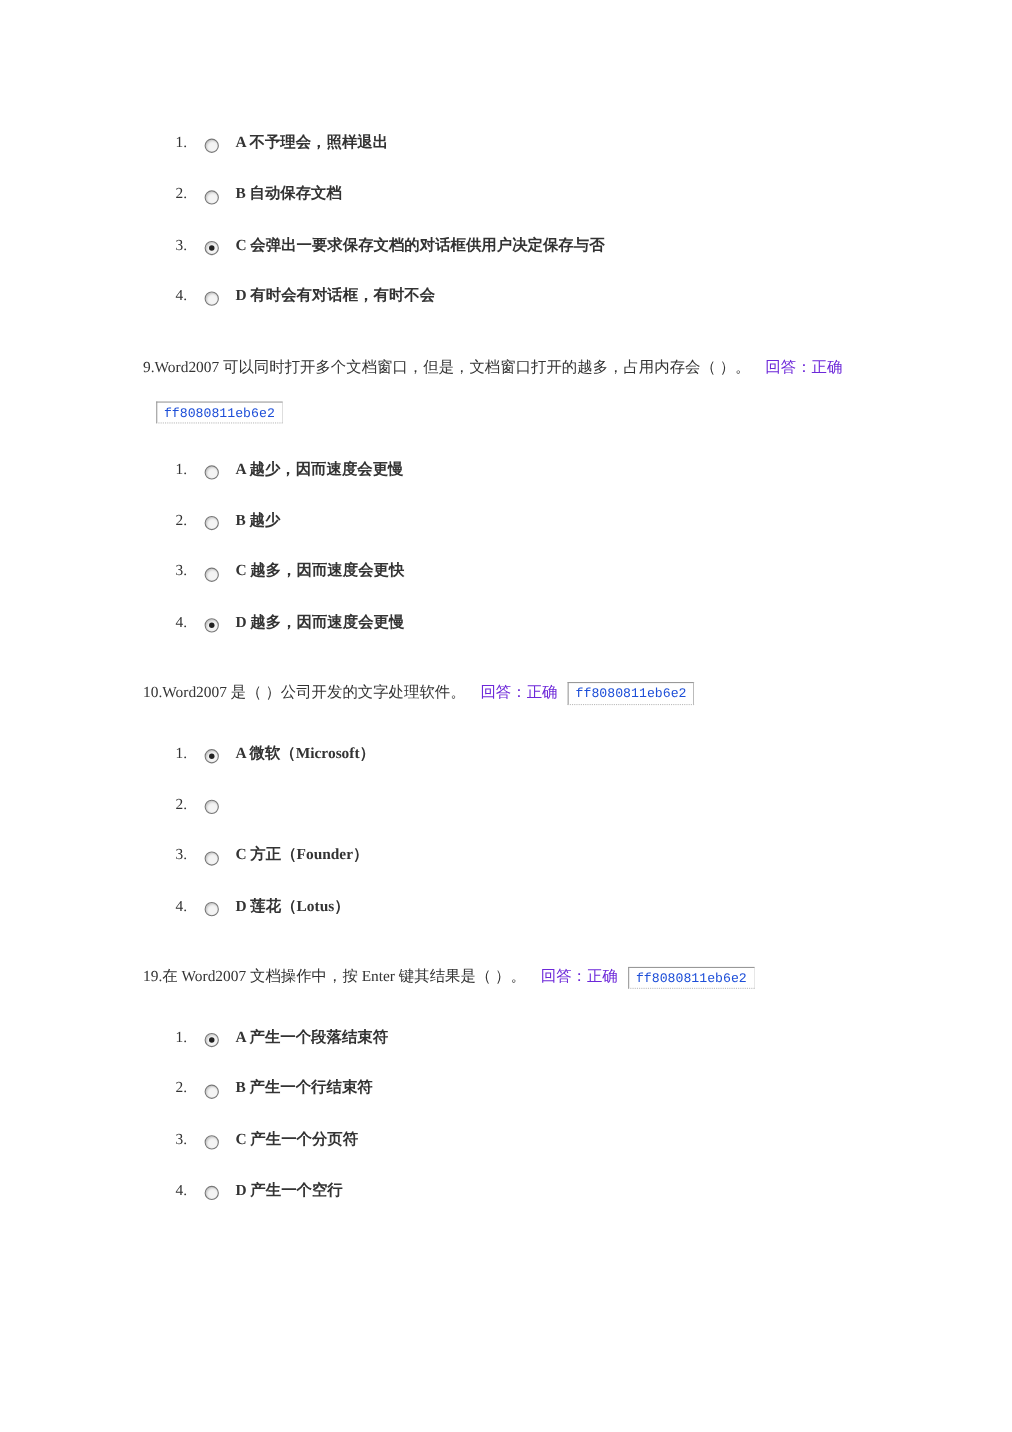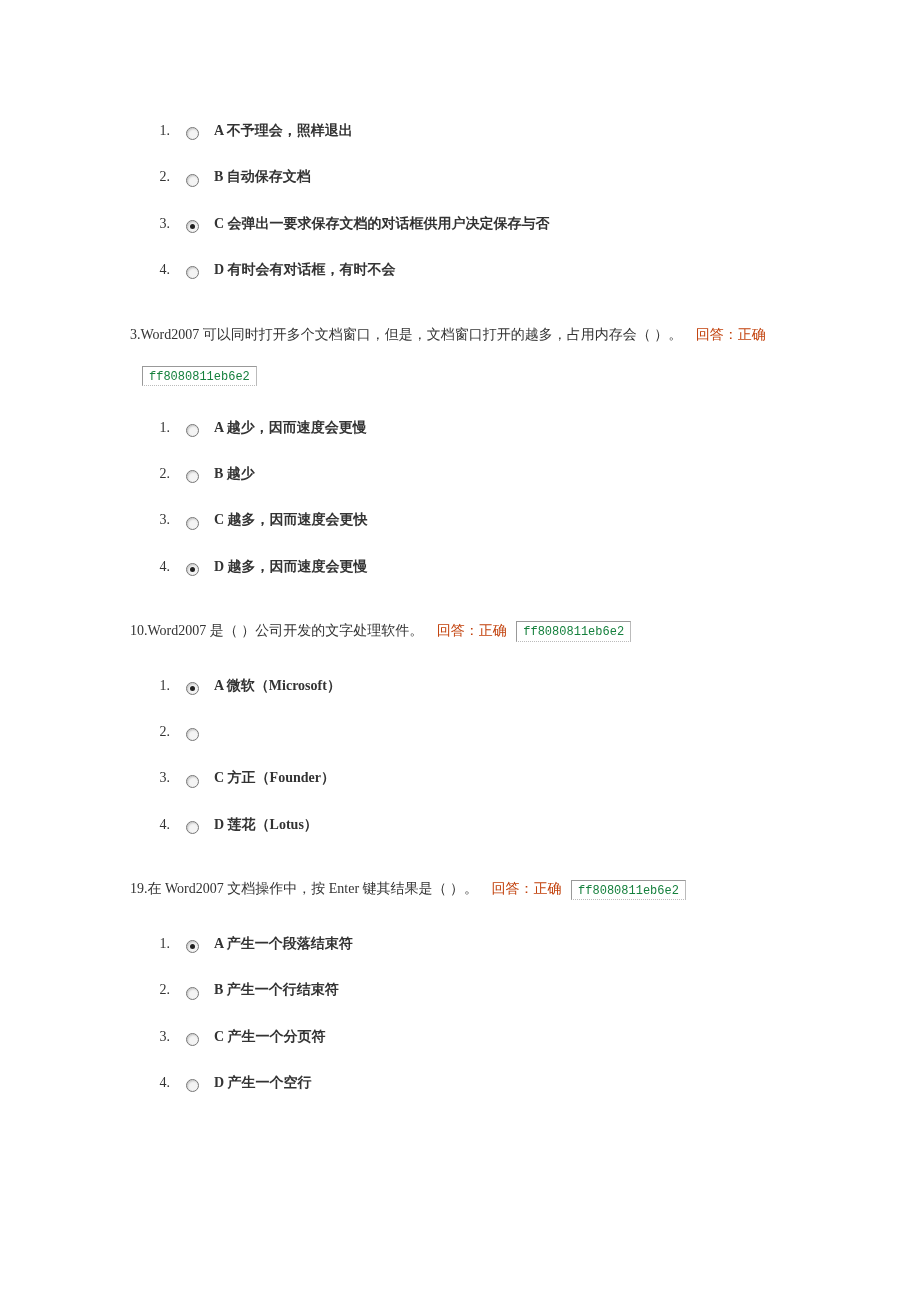--- a/index.html
+++ b/index.html
@@ -55,34 +55,34 @@
   }
   .q-block {
     margin-top: 40px;
     margin-bottom: 32px;
   }
   .q-stem {
     margin-bottom: 16px;
     line-height: 1.9;
   }
   .feedback {
-    color: #c2410c;
+    color: #6d28d9;
     margin-left: 10px;
   }
   .id-box {
     display: inline-block;
     border: 1px solid #bbb;
     border-top: 1px solid #999;
     border-left: 1px solid #999;
     border-bottom: 1px dotted #bbb;
     font-family: "Courier New", monospace;
     font-size: 12px;
     padding: 2px 6px 0 6px;
     background: #fff;
-    color: #15803d;
+    color: #1d4ed8;
     vertical-align: middle;
     line-height: 1.4;
   }
   .id-box-line {
     margin-left: 12px;
     margin-top: 8px;
     margin-bottom: 30px;
   }
   .indent-options {
     margin-left: 12px;
@@ -109,21 +109,21 @@
   </div>
   <div class="option-row">
     <span class="opt-num">4.</span>
     <span class="radio-wrap"><span class="radio"></span></span>
     <span class="opt-text">D 有时会有对话框，有时不会</span>
   </div>
 </div>
 
 <div class="q-block">
   <div class="q-stem">
-    <span>3.Word2007 可以同时打开多个文档窗口，但是，文档窗口打开的越多，占用内存会（ ）。</span>
+    <span>9.Word2007 可以同时打开多个文档窗口，但是，文档窗口打开的越多，占用内存会（ ）。</span>
     <span class="feedback">回答：正确</span>
   </div>
   <div class="id-box-line">
     <span class="id-box">ff8080811eb6e2</span>
   </div>
   <div class="indent-options">
     <div class="option-row">
       <span class="opt-num">1.</span>
       <span class="radio-wrap"><span class="radio"></span></span>
       <span class="opt-text">A 越少，因而速度会更慢</span>

